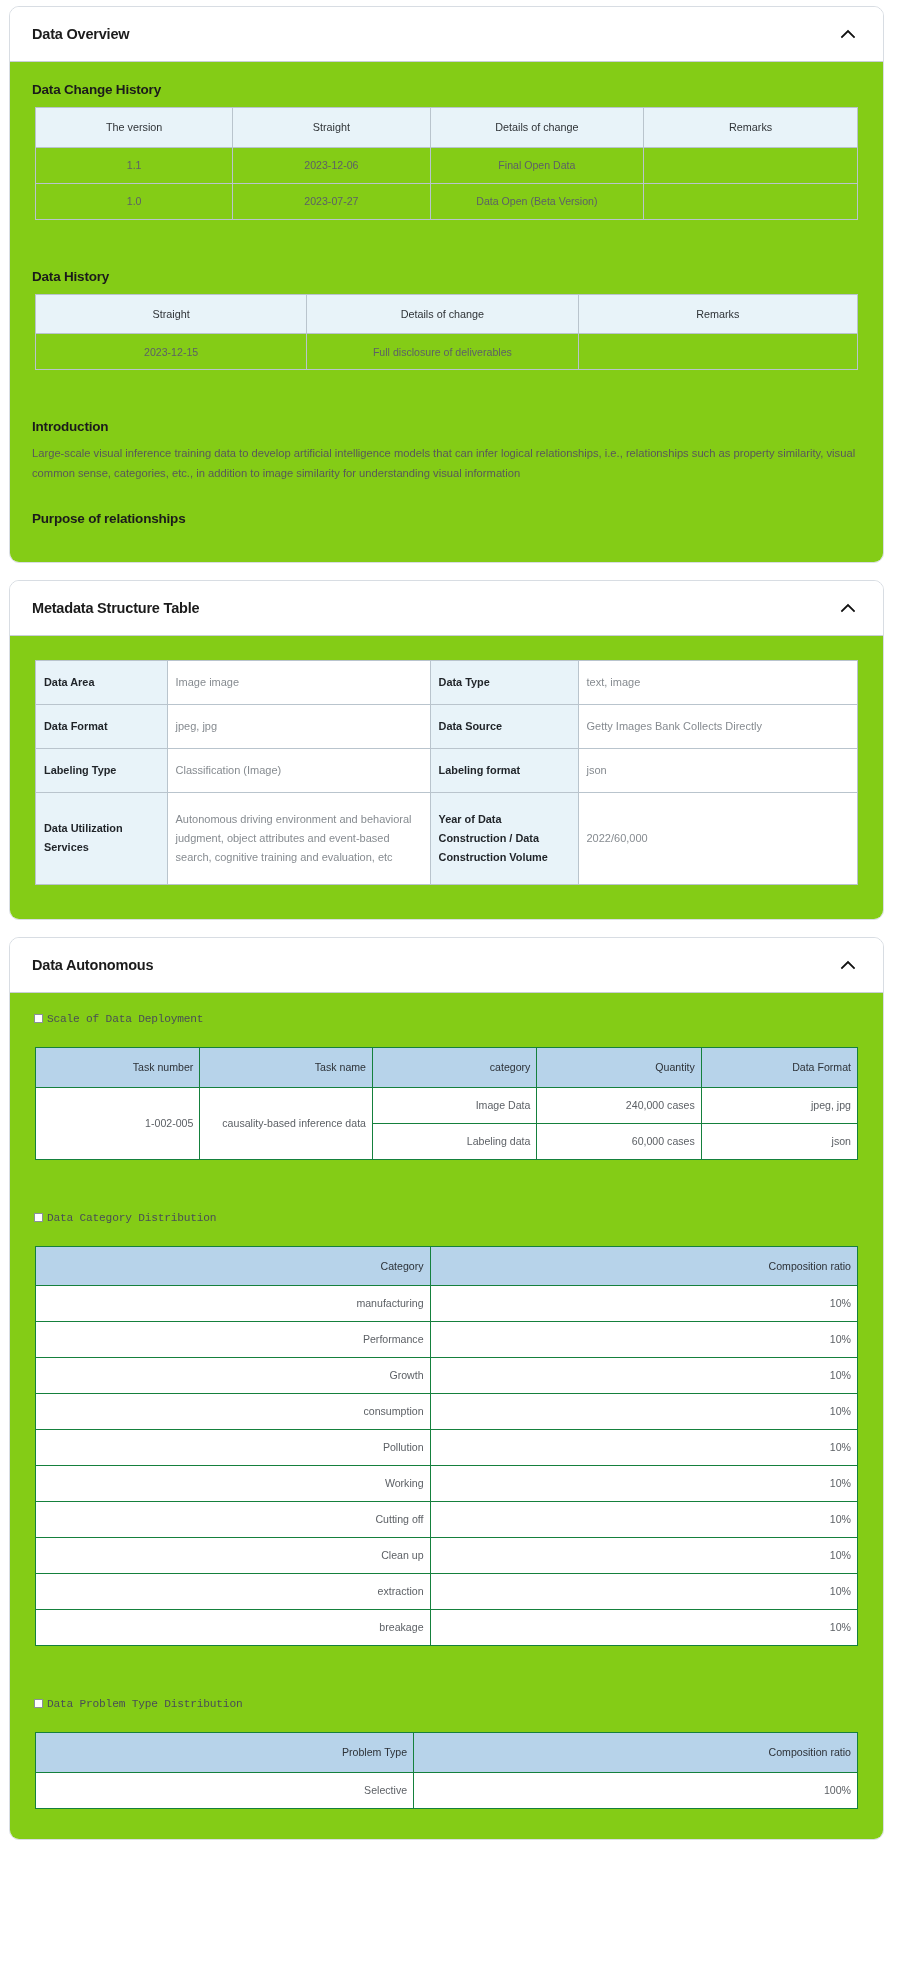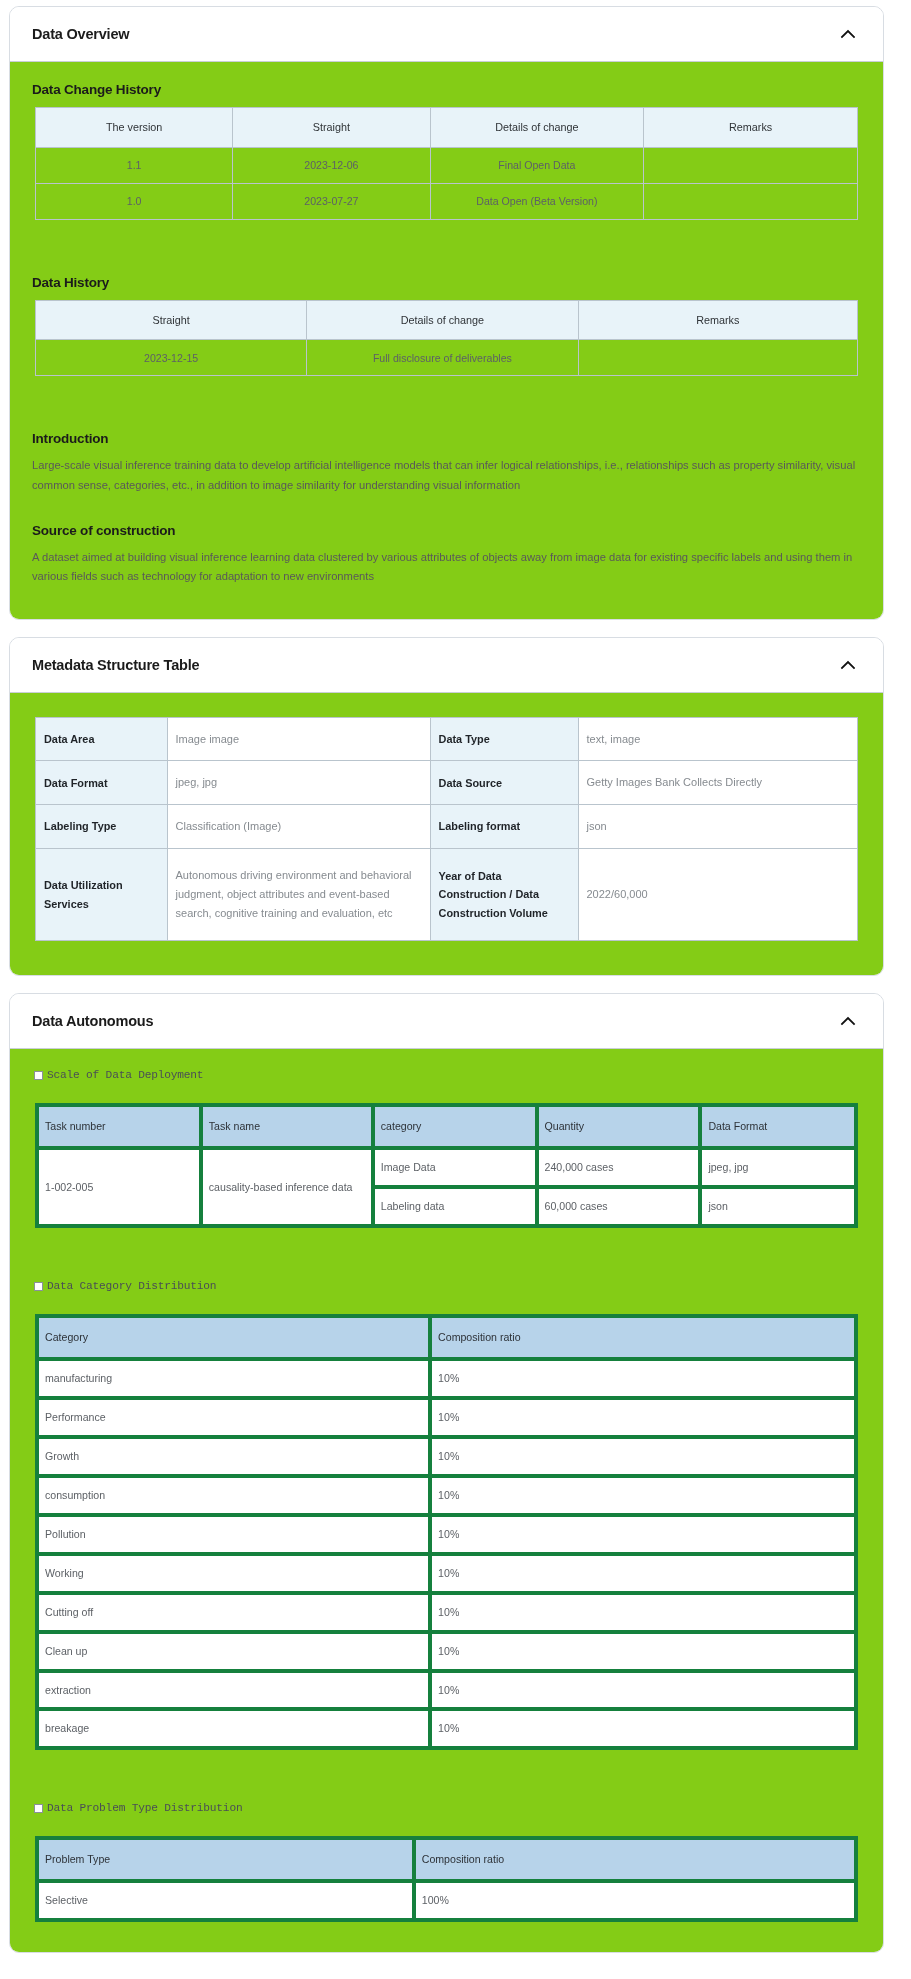--- a/index.html
+++ b/index.html
@@ -72,21 +72,21 @@
     line-height: 1.72;
     color: #595959;
     margin: 0 0 6px 0;
     max-width: 840px;
   }
 
   
   table.tbl {
     border-collapse: collapse;
     width: calc(100% - 6px);
-    margin: 0 0 21px 3px;
+    margin: 0 0 15px 3px;
     table-layout: fixed;
   }
   table.tbl th, table.tbl td {
     border: 1px solid #b9c4cd;
     font-size: 10.6px;
     font-weight: normal;
     color: #5d6166;
     text-align: center;
     vertical-align: middle;
     padding: 9px 6px;
@@ -130,23 +130,23 @@
   }
 
   
   table.stat {
     border-collapse: collapse;
     width: calc(100% - 6px);
     margin: 0 0 4px 3px;
     table-layout: fixed;
   }
   table.stat th, table.stat td {
-    border: 4px solid #15803d;
+    border: 1px solid #15803d;
     font-size: 10.6px;
-    text-align: left;
+    text-align: right;
     vertical-align: middle;
     padding: 9px 6px;
     line-height: 1.6;
     color: #5d6166;
     background: #ffffff;
     font-weight: normal;
   }
   table.stat th {
     background: #b7d3ea;
     color: #2d3238;
@@ -251,22 +251,21 @@
         </tbody>
       </table>
 
       <div class="spacer-md"></div>
 
       <h3 class="sec-title">Introduction</h3>
       <p class="body-text">Large-scale visual inference training data to develop artificial intelligence models that can infer logical relationships, i.e., relationships such as property similarity, visual common sense, categories, etc., in addition to image similarity for understanding visual information</p>
 
       <div class="spacer-sm"></div>
 
-      <h3 class="sec-title">Source of construction</h3>
-      <p class="body-text">A dataset aimed at building visual inference learning data clustered by various attributes of objects away from image data for existing specific labels and using them in various fields such as technology for adaptation to new environments</p>
+      <h3 class="sec-title">Purpose of relationships</h3>
 
     </div>
   </section>
 
   <section class="card">
     <div class="card-header">
       <span class="card-title">Metadata Structure Table</span>
       <span class="chevron">
         <svg width="22" height="22" viewBox="0 0 22 22" aria-hidden="true">
           <polyline points="5,14 11,8 17,14" fill="none" stroke="#111111" stroke-width="1.8" stroke-linecap="square"></polyline>

